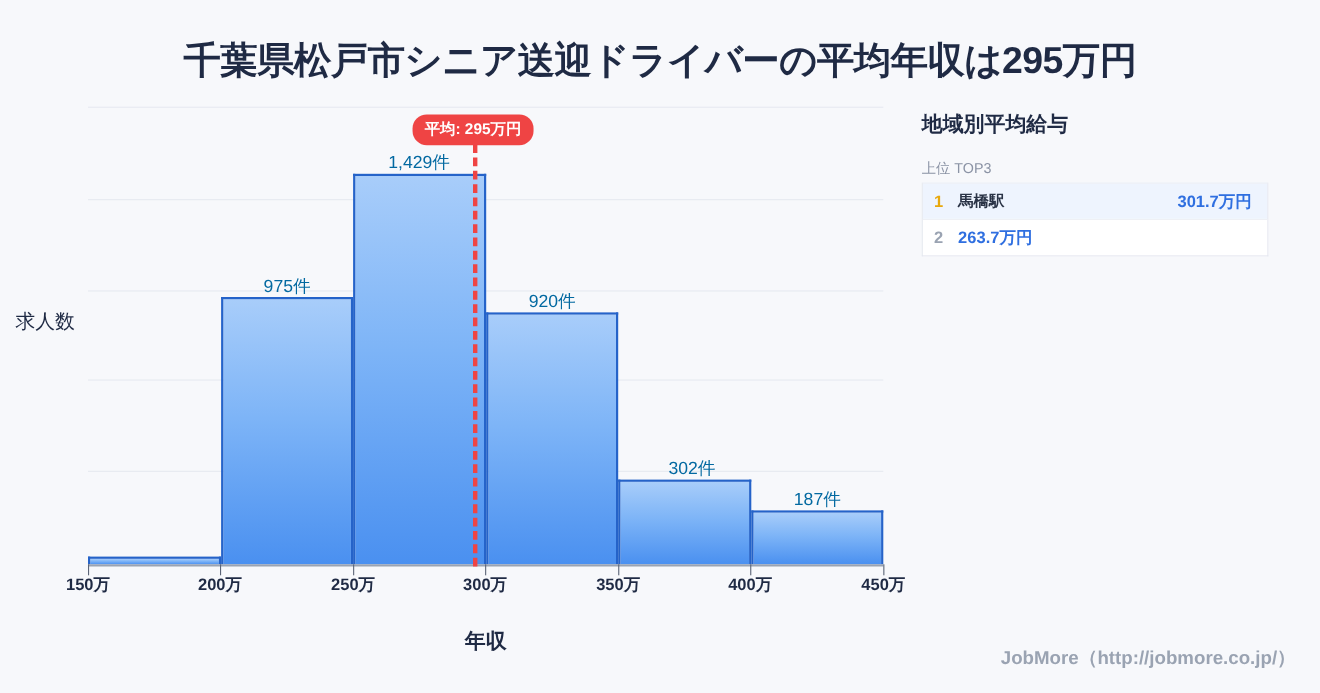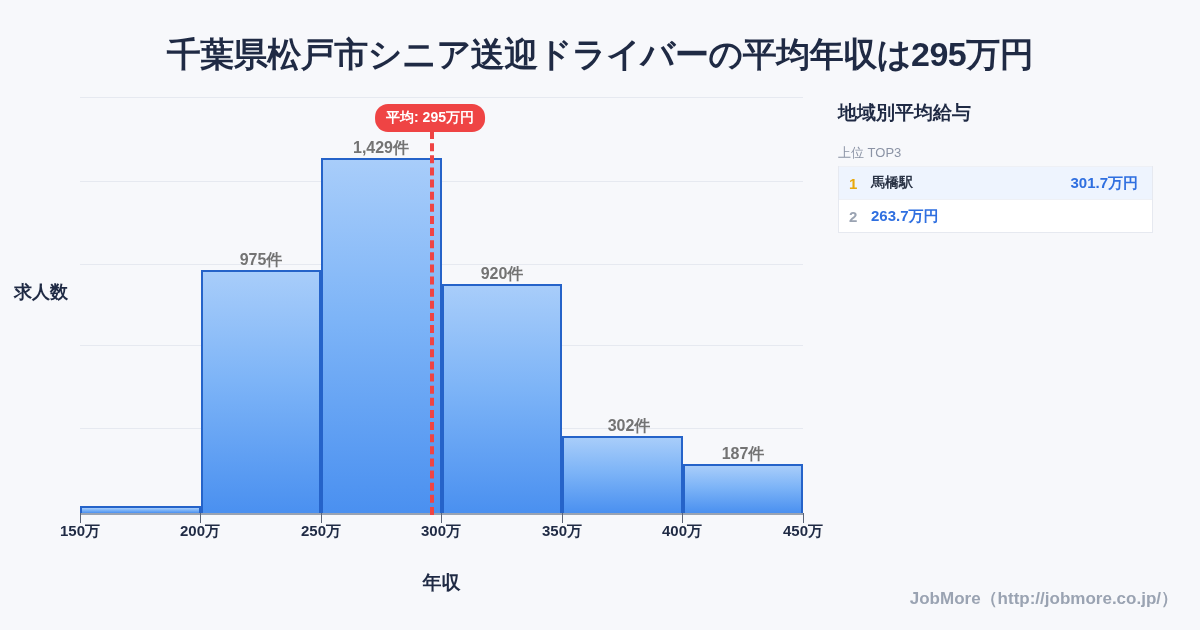--- a/index.html
+++ b/index.html
@@ -55,22 +55,22 @@
     position: absolute;
     bottom: 2px;
     background: linear-gradient(to bottom, #a8cdfa 0%, #7db4f7 45%, #4a90f0 100%);
     border: 2px solid #2563c9;
     border-bottom: none;
   }
   .bar-label {
     position: absolute;
     text-align: center;
     font-size: 16px;
-    font-weight: bold;
-    color: #737373;
+    font-weight: normal;
+    color: #0369a1;
     white-space: nowrap;
     transform: translateX(-50%);
   }
 
   
   #avg-line {
     position: absolute;
     top: 131px;
     width: 0;
     border-left: 4px dashed #ef4444;
@@ -102,21 +102,21 @@
     font-size: 15px;
     font-weight: bold;
     color: #1f2a44;
     transform: translateX(-50%);
     white-space: nowrap;
   }
   #y-axis-title {
     position: absolute;
     left: 14px; top: 280px;
     font-size: 18px;
-    font-weight: bold;
+    font-weight: normal;
     color: #1f2a44;
     white-space: nowrap;
   }
   #x-axis-title {
     position: absolute;
     left: 80px; top: 570px;
     width: 723px;
     text-align: center;
     font-size: 19px;
     font-weight: bold;

